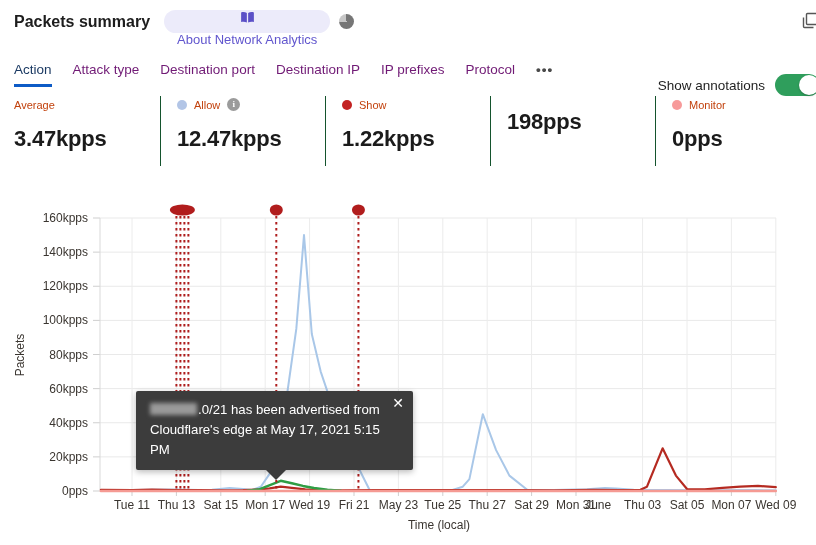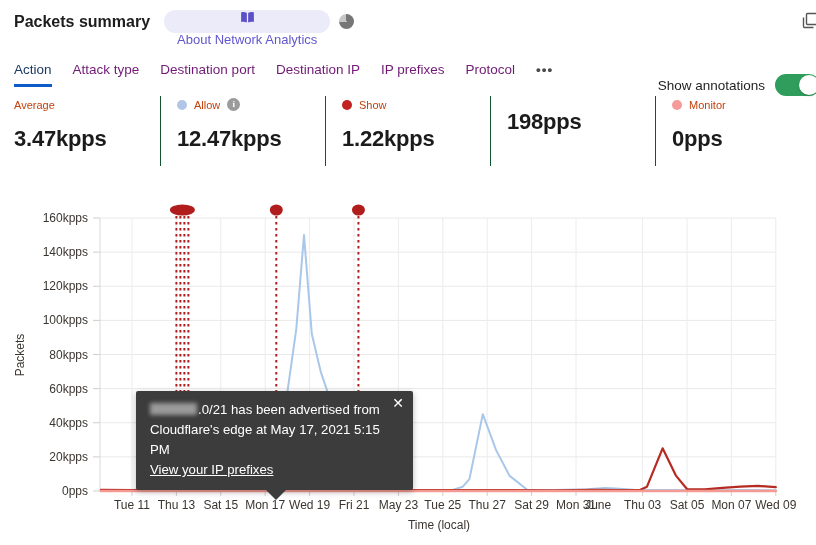--- a/index.html
+++ b/index.html
@@ -232,16 +232,15 @@
         <text x="687" y="509" text-anchor="middle" class="ticktext">Sat 05</text>
         <text x="731.4" y="509" text-anchor="middle" class="ticktext">Mon 07</text>
         <text x="775.8" y="509" text-anchor="middle" class="ticktext">Wed 09</text>
       </g>
   </svg>
 
   <div class="tooltip">
     <span class="tt-close">✕</span>
     <div><span class="redacted"></span><span>.0/21 has been advertised from</span></div>
     <div>Cloudflare's edge at May 17, 2021 5:15 PM</div>
-    <div><a class="tt-link">View your IP prefixes</a></div>
   </div>
 
 </div>
 
 </body></html>

